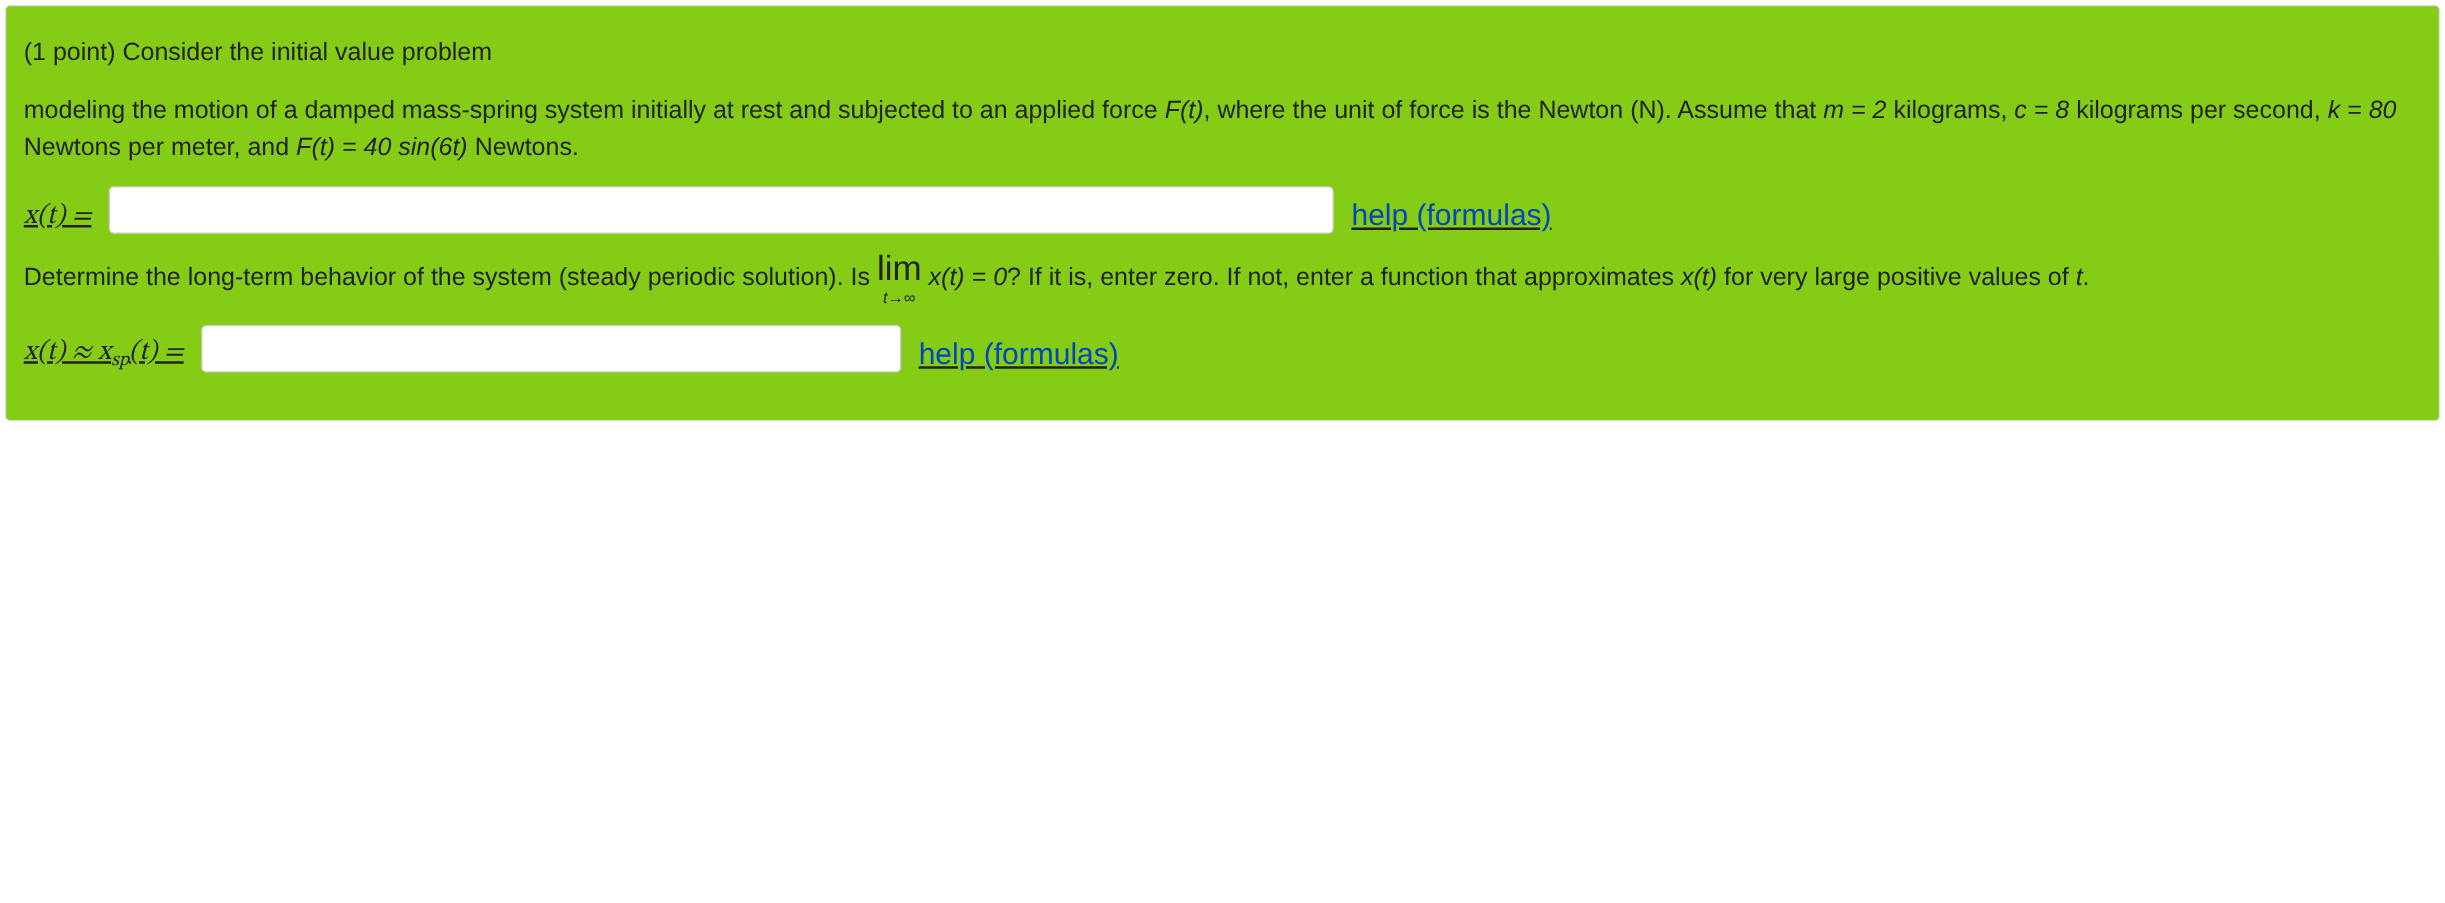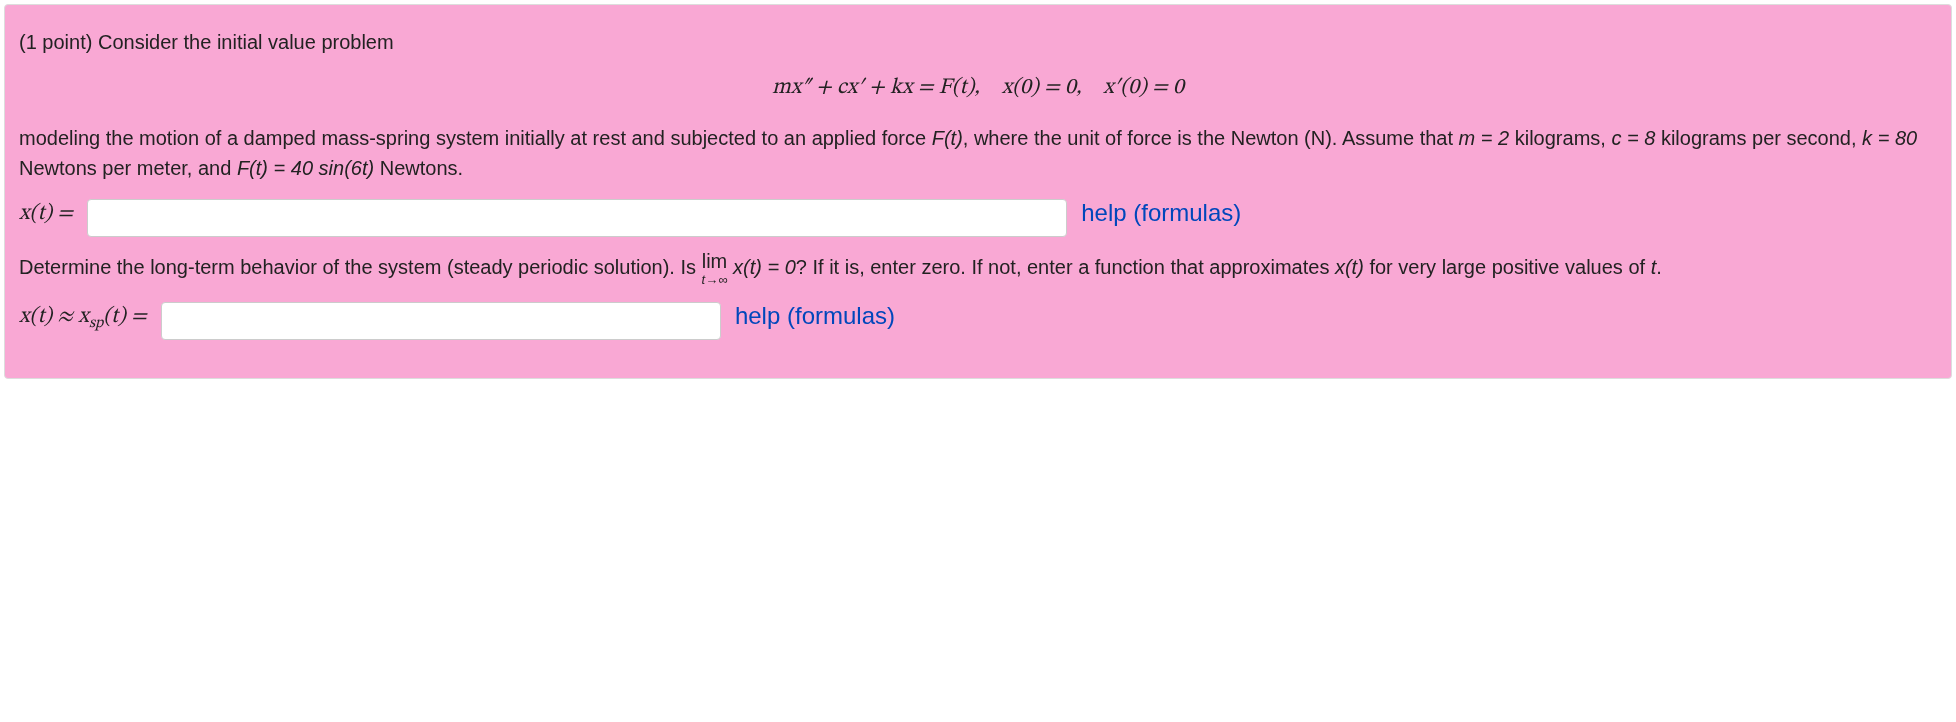--- a/index.html
+++ b/index.html
@@ -7,21 +7,21 @@
     margin: 0;
     padding: 0;
     font-family: "Helvetica Neue", Helvetica, Arial, sans-serif;
     font-size: 20px;
     color: #222;
     background: #fff;
   }
   .problem-box {
     border: 1px solid #ddd;
     border-radius: 4px;
-    background: #f9a8d4;
+    background: #84cc16;
     padding: 16px 14px 24px 14px;
     margin: 4px;
   }
   .para {
     margin: 6px 0 16px 0;
     line-height: 1.5;
   }
   .eq-display {
     text-align: center;
     font-family: "STIX Two Math", "Cambria Math", "Latin Modern Math", "Times New Roman", serif;
@@ -29,24 +29,25 @@
     font-style: italic;
     margin: 14px 0 22px 0;
   }
   .math {
     font-family: Liberation Sans, sans-serif;
     font-style: italic;
   }
   .rm { font-style: normal; }
   .answer-row {
     display: flex;
-    align-items: flex-start;
+    align-items: flex-end;
     gap: 14px;
     margin: 14px 0;
     flex-wrap: nowrap;
+    text-decoration: underline;
   }
   .answer-label {
     font-family: "STIX Two Math", "Cambria Math", "Latin Modern Math", "Times New Roman", serif;
     font-style: italic;
     font-size: 22px;
     white-space: nowrap;
   }
   input.answer-input {
     height: 38px;
     border: 1px solid #ccc;
@@ -62,34 +63,33 @@
     text-decoration: none;
     cursor: pointer;
     font-size: 24px;
   }
   .limit {
     display: inline-block;
     vertical-align: middle;
     text-align: center;
     line-height: 1;
   }
-  .limit .top { display:block; font-size: 20px; }
+  .limit .top { display:block; font-size: 28px; }
   .limit .bot { display:block; font-size: 13px; font-style: italic; margin-top:2px;}
   sub.sp { font-size: 0.7em; font-style: italic; }
 </style>
 </head>
 <body>
 
 <div class="problem-box">
 
   <div class="para">
     <span>(1 point) </span><span>Consider the initial value problem</span>
   </div>
 
-  <div class="eq-display">mx″ + cx′ + kx = F(t), x(0) = 0, x′(0) = 0</div>
 
   <div class="para">
     <span>modeling the motion of a damped mass-spring system initially at rest and subjected to an applied force </span><span class="math">F(t)</span><span>, where the unit of force is the Newton (N). Assume that </span><span class="math">m = 2</span><span> kilograms, </span><span class="math">c = 8</span><span> kilograms per second, </span><span class="math">k = 80</span><span> Newtons per meter, and </span><span class="math">F(t) = 40 sin(6t)</span><span> Newtons.</span>
   </div>
 
 
   <div class="answer-row">
     <span class="answer-label">x(t) = </span>
     <input type="text" class="answer-input w-wide" value="" style="">
     <a class="help-link">help (formulas)</a>

